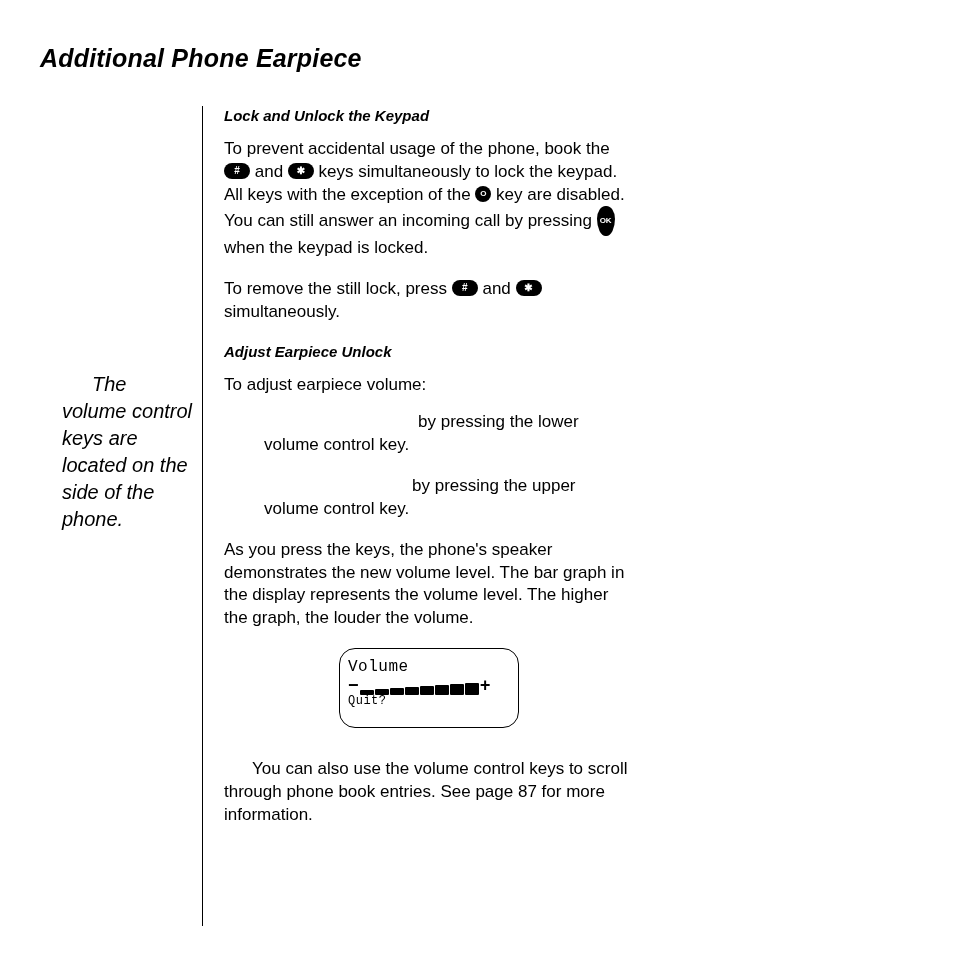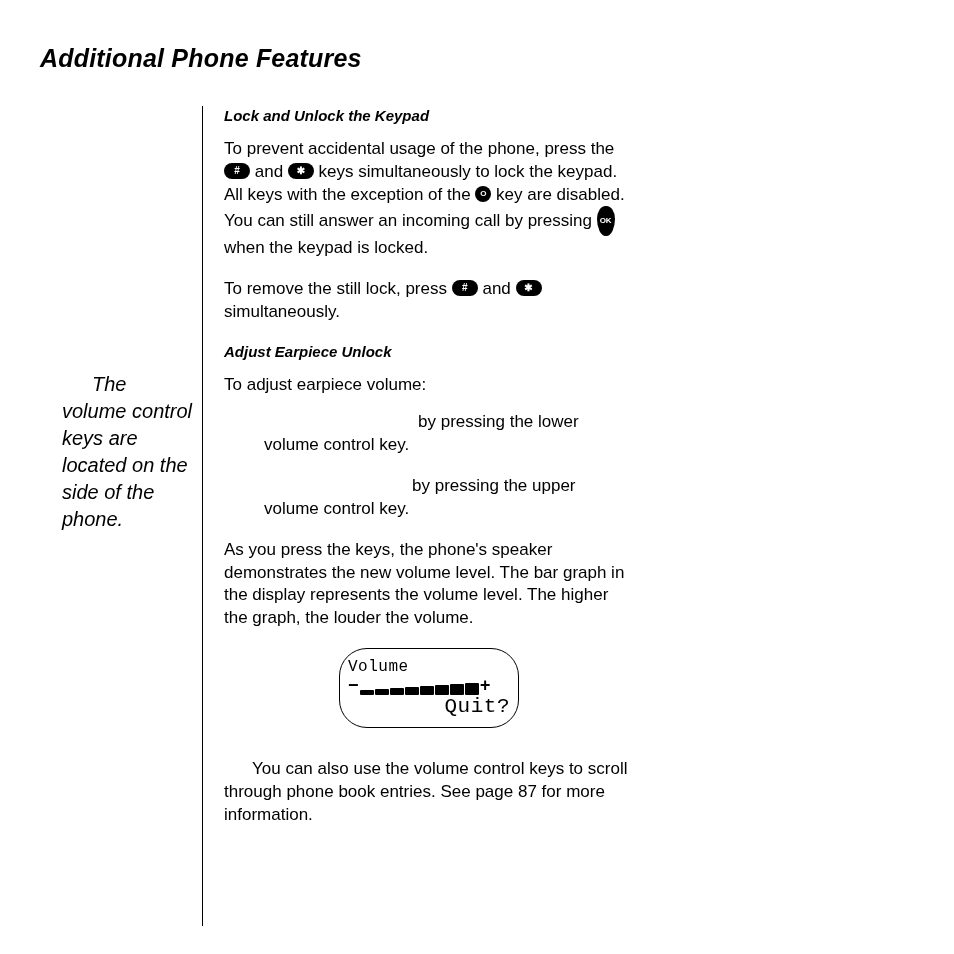--- a/index.html
+++ b/index.html
@@ -114,21 +114,21 @@
     padding: 0 0 0 40px;
   }
   .bullet-list li {
     margin-bottom: 18px;
     list-style: none;
   }
   .lcd-screen {
     width: 180px;
     height: 80px;
     border: 1.5px solid #000;
-    border-radius: 28px;
+    border-radius: 16px;
     margin: 10px 0 30px 115px;
     box-sizing: border-box;
     padding: 8px 6px 6px 8px;
     position: relative;
     font-family: "Courier New", monospace;
   }
   .lcd-title {
     font-size: 16px;
     letter-spacing: 0.5px;
     margin-bottom: 2px;
@@ -142,51 +142,51 @@
   .lcd-minus, .lcd-plus {
     font-size: 18px;
     font-weight: bold;
     line-height: 1;
   }
   .seg {
     background: #000;
     border-radius: 1px;
   }
   .lcd-quit {
-    text-align: right;
-    font-size: 21px;
+    text-align: left;
+    font-size: 12px;
     letter-spacing: 0.5px;
     margin-top: -2px;
     padding-right: 2px;
   }
   .note-icon {
     display: inline-block;
     width: 22px;
     text-align: center;
     margin-right: 6px;
   }
 </style>
 </head>
 <body>
 
 <div class="page">
-  <h1 class="page-title">Additional Phone Features</h1>
+  <h1 class="page-title">Additional Phone Earpiece</h1>
 
   <div class="columns">
 
     <div class="margin-note">The volume control keys are located on the side of the phone.</div>
 
     <div class="divider"></div>
 
     <div class="main">
 
       <h2 class="section-title">Lock and Unlock the Keypad</h2>
 
       <p class="para">
-        <span>To prevent accidental usage of the phone, press the </span>
+        <span>To prevent accidental usage of the phone, book the </span>
         <span class="pill">#</span>
         <span> and </span>
         <span class="pill">✱</span>
         <span> keys simultaneously to lock the keypad. All keys with the exception of the </span>
         <span class="circle">O</span>
         <span> key are disabled. You can still answer an incoming call by pressing </span>
         <span class="shield">OK</span>
         <span> when the keypad is locked.</span>
       </p>
 

